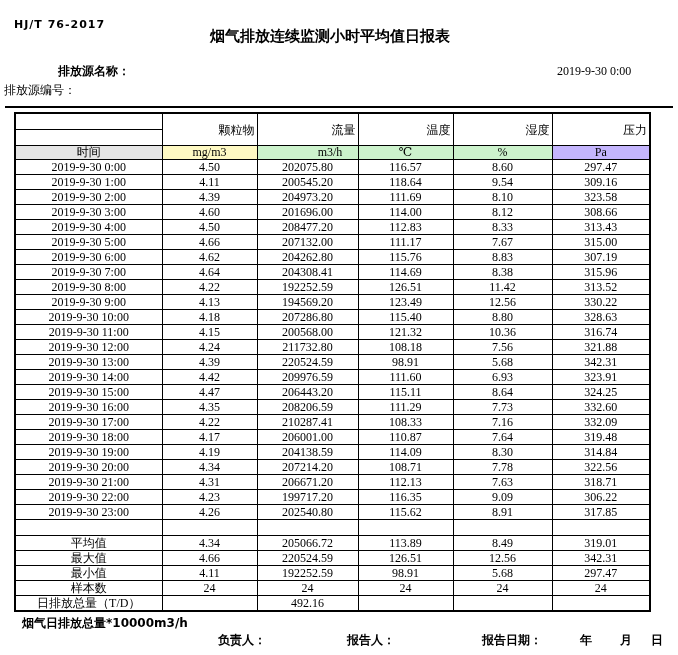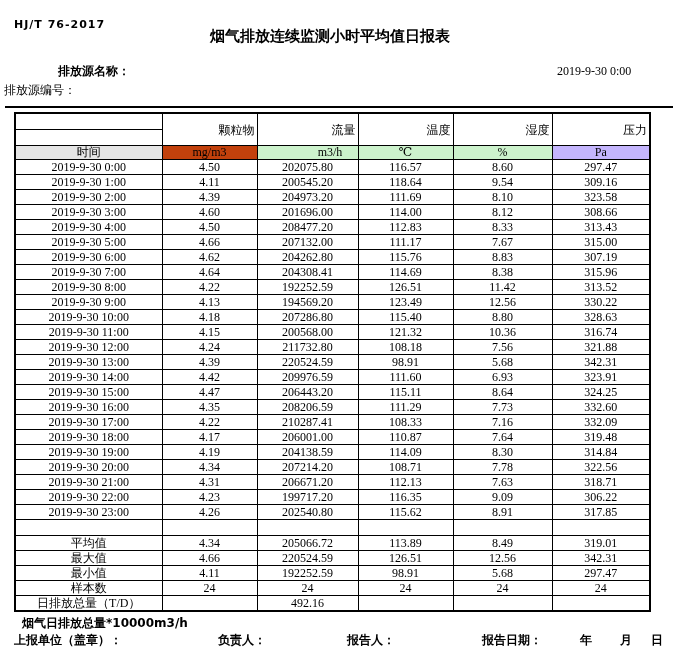--- a/index.html
+++ b/index.html
@@ -73,21 +73,21 @@
       <th rowspan="2">流量</th>
       <th rowspan="2">温度</th>
       <th rowspan="2">湿度</th>
       <th rowspan="2">压力</th>
     </tr>
     <tr class="hdr">
       <th></th>
     </tr>
     <tr class="unit-row">
       <th style="background: #e5e5e5;">时间</th>
-      <th style="background: #c2410c; margin-left: 31px;">mg/m3</th>
+      <th style="background: #fef9c3; margin-left: 31px;">mg/m3</th>
       <th style="background: rgb(204, 242, 204); padding-left: 47px;">m3/h</th>
       <th style="background: rgb(204, 242, 204);">℃</th>
       <th style="background: rgb(204, 242, 204);">%</th>
       <th style="background: #c4b5fd;">Pa</th>
     </tr>
   </thead>
   <tbody id="hour-rows">
       <tr>
         <td>2019-9-30  0:00</td>
         <td>4.50</td>
@@ -328,20 +328,19 @@
         <td>492.16</td>
         <td></td>
         <td></td>
         <td></td>
       </tr>
     </tbody>
 </table>
 
 <div class="abs f1">烟气日排放总量*10000m3/h</div>
 <div class="abs f2">
-  <span class="report-unit">上报单位（盖章）：</span>
   <span class="resp">负责人：</span>
   <span class="reporter">报告人：</span>
   <span class="rdate">报告日期：</span>
   <span class="yy">年</span>
   <span class="mm">月</span>
   <span class="dd">日</span>
 </div>
 
 </body></html>

